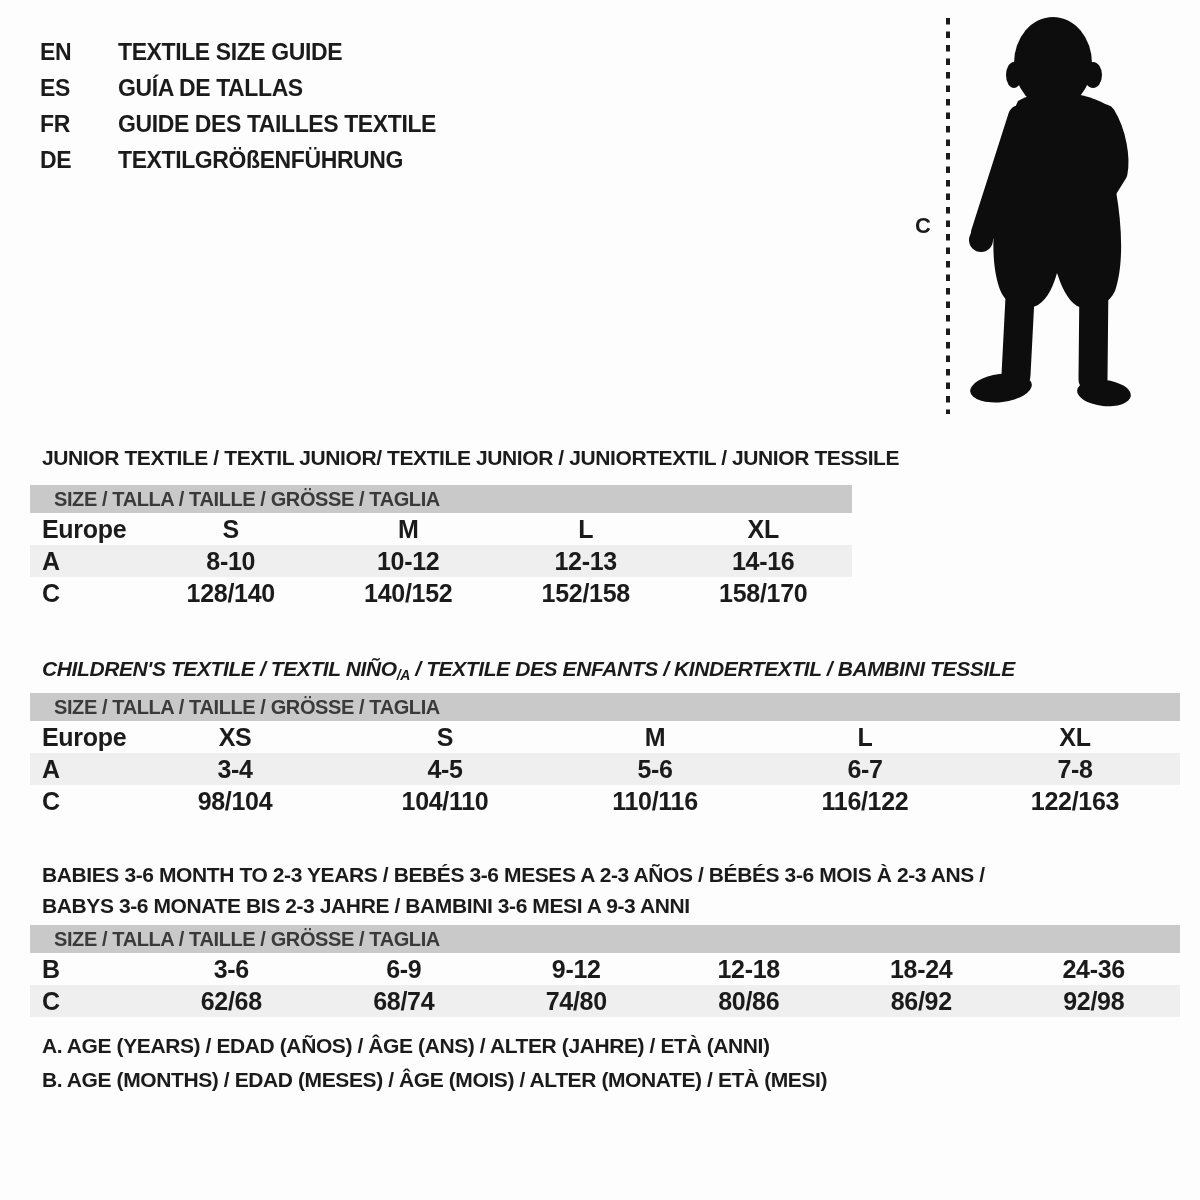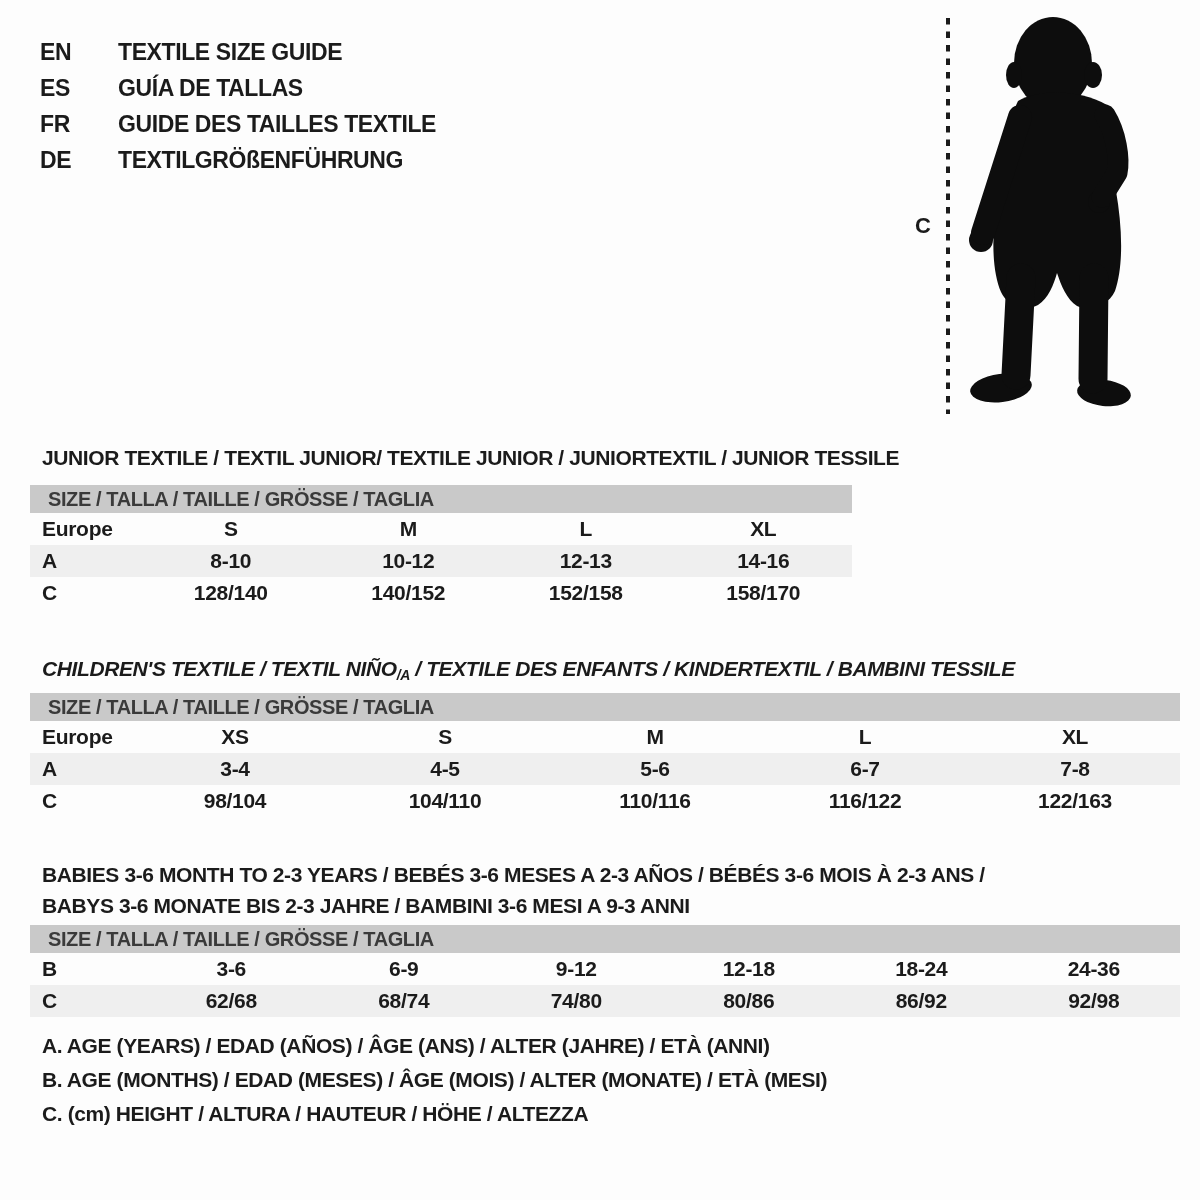--- a/index.html
+++ b/index.html
@@ -30,24 +30,24 @@
   
   .sec-title { position: absolute; left: 42px; font-size: 21px; letter-spacing: -0.4px; white-space: nowrap; margin-top: 13px; }
   .sub-part { font-size: 14px; vertical-align: -4px; }
 
   
   .size-table { position: absolute; left: 30px; }
   .size-bar {
     background: var(--bar-bg, #c9c9c9);
     color: var(--bar-text, #3a3a3a);
     height: 28px; line-height: 29px;
-    padding-left: 18px;
+    padding-left: 24px;
     font-size: 20px; letter-spacing: -0.4px;
   }
-  .trow { display: grid; height: 32px; align-items: center; font-size: 21px; text-align: center; letter-spacing: -0.3px; }
+  .trow { display: grid; height: 32px; align-items: center; font-size: 25px; text-align: center; letter-spacing: -0.3px; }
   .trow .label { text-align: left; padding-left: 12px; }
   .junior { width: 822px; top: 485px; }
   .junior .trow { grid-template-columns: 112px repeat(4, 1fr); }
   .children { width: 1150px; top: 693px; }
   .children .trow { grid-template-columns: 100px repeat(5, 1fr); }
   .babies { width: 1150px; top: 925px; }
   .babies .trow { grid-template-columns: 115px repeat(6, 1fr); }
   .alt { background: var(--row-alt-bg, #efefef); }
 
   
@@ -180,16 +180,15 @@
       <div>74/80</div>
       <div>80/86</div>
       <div>86/92</div>
       <div>92/98</div>
     </div>
   </div>
 
   <div class="legend">
     <div class="note">A. AGE (YEARS) / EDAD (AÑOS) / ÂGE (ANS) / ALTER (JAHRE) / ETÀ (ANNI)</div>
     <div class="note">B. AGE (MONTHS) / EDAD (MESES) / ÂGE (MOIS) / ALTER (MONATE) / ETÀ (MESI)</div>
-    <div class="note">C. (cm) HEIGHT / ALTURA / HAUTEUR / HÖHE / ALTEZZA</div>
   </div>
 
 </div>
 
 </body></html>

